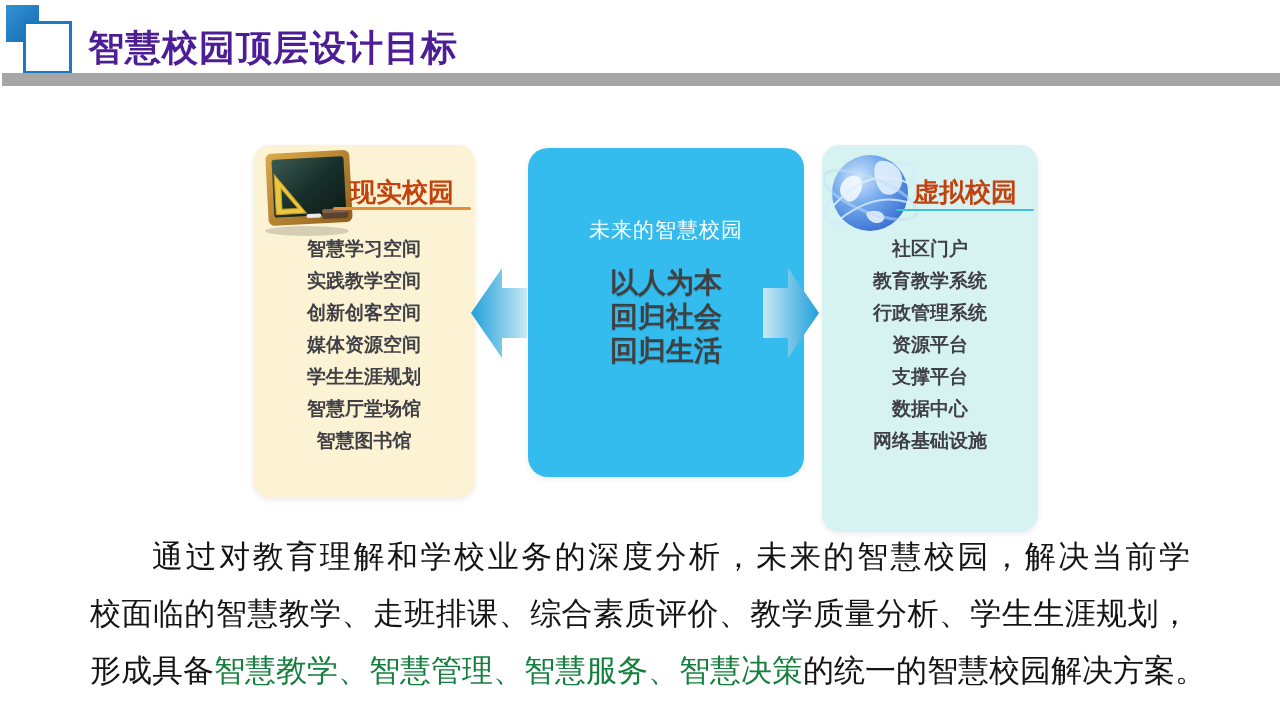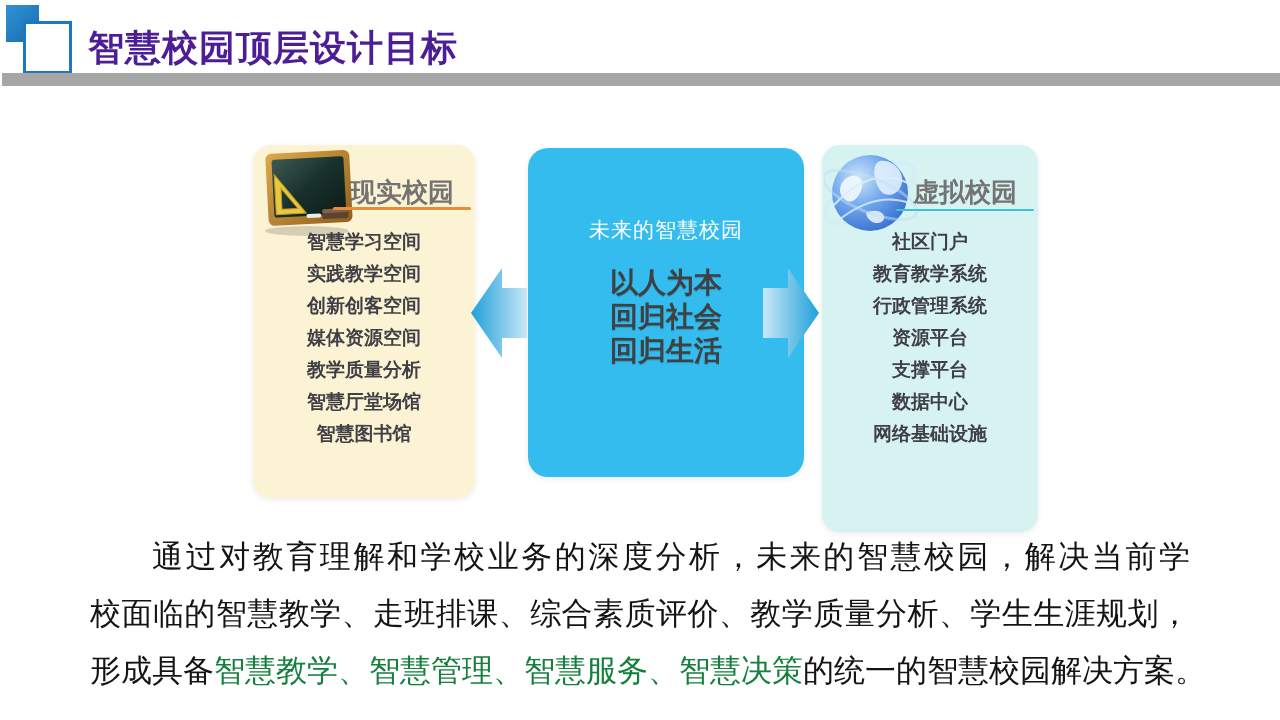--- a/index.html
+++ b/index.html
@@ -14,29 +14,29 @@
   .slide-title{position:absolute;left:88px;top:24px;font-size:36px;font-weight:bold;
     color:#4c1d95;letter-spacing:1px;white-space:nowrap;}
   .gray-bar{position:absolute;left:2px;top:73px;width:1278px;height:13px;background:#a6a6a6;}
 
   
   .panel{position:absolute;border-radius:18px;box-shadow:0 2px 6px rgba(0,0,0,0.08);}
   .panel-left{left:253px;top:145px;width:222px;height:353px;background:#fcf3d4;}
   .panel-right{left:822px;top:145px;width:216px;height:387px;background:#d7f3f1;}
   .panel-center{left:528px;top:148px;width:276px;height:329px;background:#35bcee;border-radius:20px;}
 
-  .panel-title{position:absolute;top:30px;font-size:26px;font-weight:bold;color:#737373;
+  .panel-title{position:absolute;top:30px;font-size:26px;font-weight:bold;color:#c2410c;
     text-align:center;white-space:nowrap;}
   .panel-left .panel-title{left:80px;width:138px;}
   .panel-right .panel-title{left:74px;width:138px;}
   .panel-rule{position:absolute;top:62px;height:3px;border-radius:2px;}
   .panel-left .panel-rule{left:80px;width:138px;background:#e58e3a;}
   .panel-right .panel-rule{left:74px;width:138px;background:#3ec3ce;height:2px;top:64px;}
 
-  .panel-list{position:absolute;left:0;top:81px;width:100%;}
+  .panel-list{position:absolute;left:0;top:88px;width:100%;}
   .panel-list .item{height:32px;line-height:32px;text-align:center;font-size:19px;
     font-weight:bold;color:#3f3f46;white-space:nowrap;}
 
   .icon-box{position:absolute;left:2px;top:2px;width:110px;height:90px;}
   .globe-box{position:absolute;left:2px;top:2px;width:96px;height:92px;}
 
   .center-subtitle{position:absolute;left:0;top:68px;width:100%;text-align:center;
     color:#ffffff;font-size:21px;letter-spacing:1px;}
   .center-slogan{position:absolute;left:0;top:118px;width:100%;text-align:center;
     color:#404040;font-size:28px;font-weight:bold;line-height:34px;
@@ -88,21 +88,21 @@
         </g>
       </svg>
     </div>
     <div class="panel-title">现实校园</div>
     <div class="panel-rule"></div>
     <div class="panel-list">
       <div class="item">智慧学习空间</div>
       <div class="item">实践教学空间</div>
       <div class="item">创新创客空间</div>
       <div class="item">媒体资源空间</div>
-      <div class="item">教学质量分析</div>
+      <div class="item">学生生涯规划</div>
       <div class="item">智慧厅堂场馆</div>
       <div class="item">智慧图书馆</div>
     </div>
   </div>
 
   <div class="panel panel-center">
     <div class="center-subtitle">未来的智慧校园</div>
     <div class="center-slogan">
       <div>以人为本</div>
       <div>回归社会</div>

